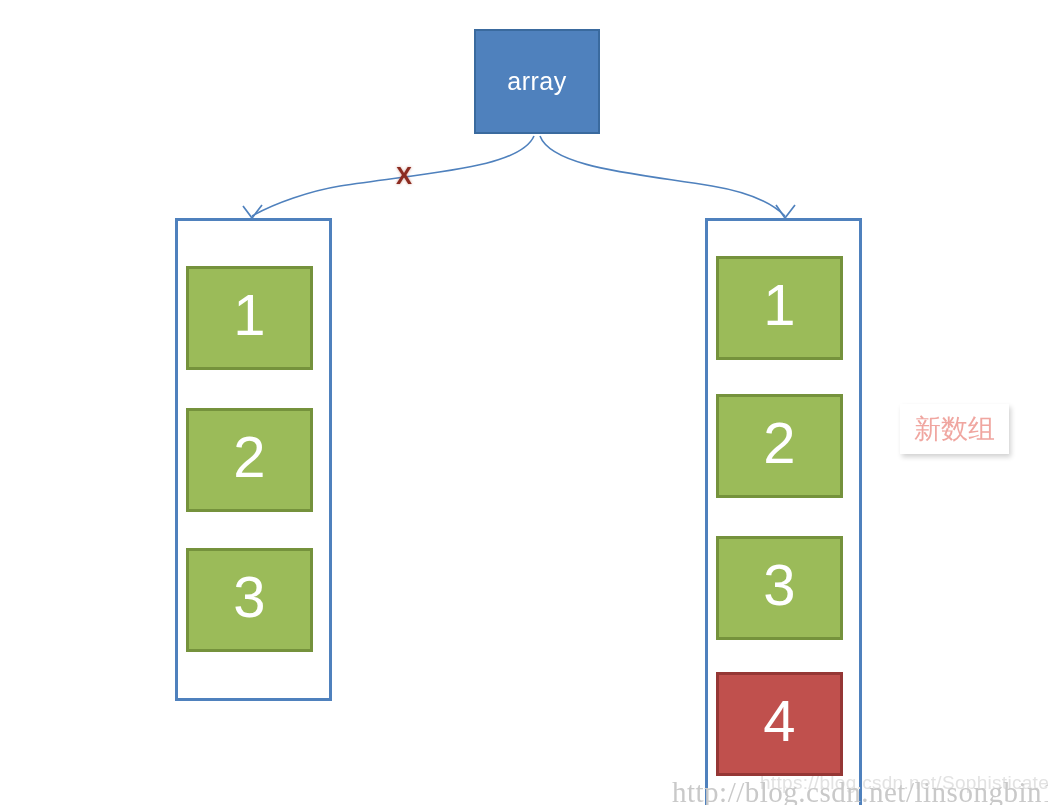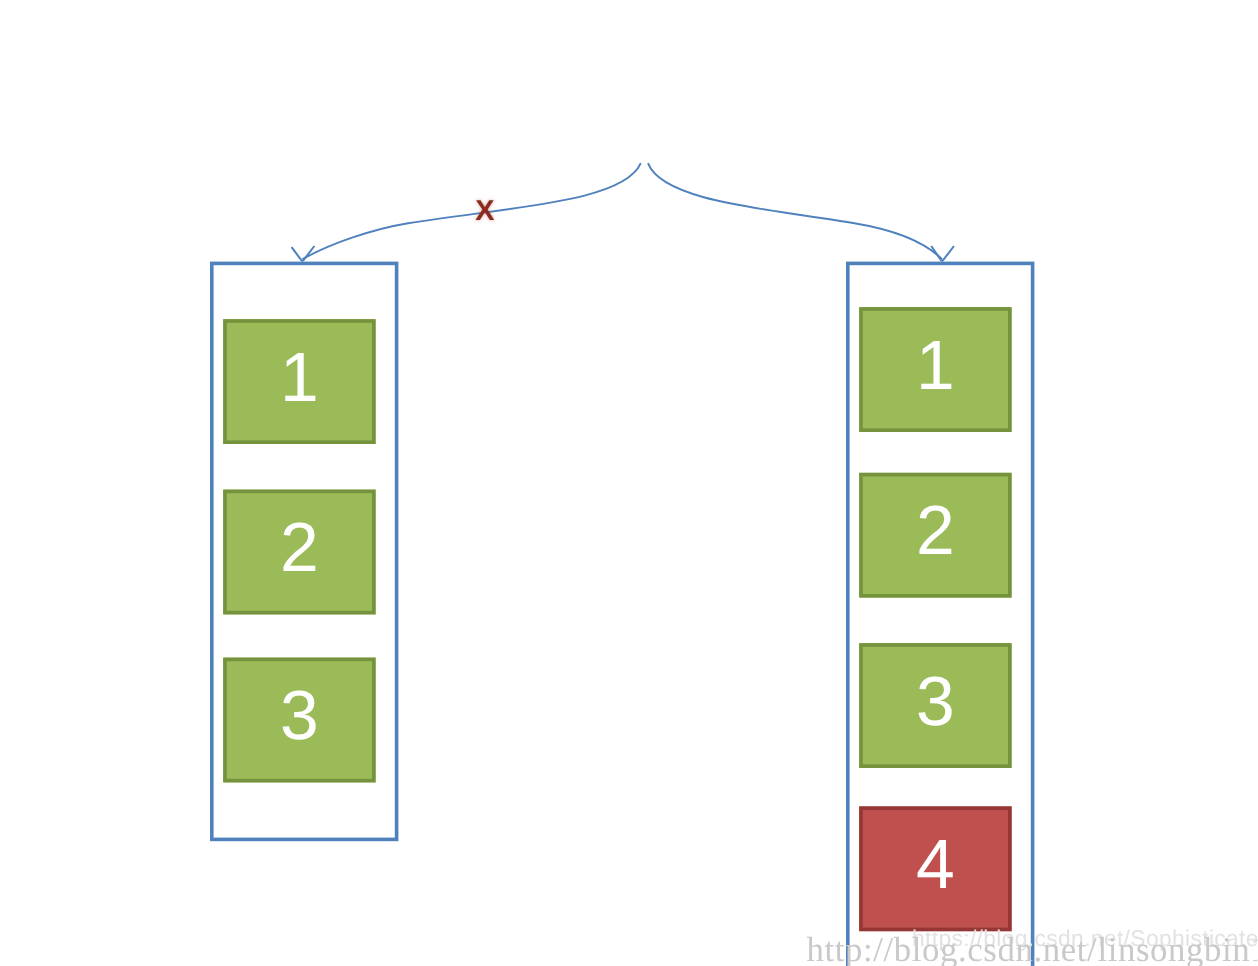--- a/index.html
+++ b/index.html
@@ -151,20 +151,23 @@
     color: #E2E2E2;
     font-family: "Liberation Sans", sans-serif;
     letter-spacing: 0.3px;
   }
 </style>
 </head>
 <body>
 
 <div id="canvas">
 
+  <div class="array-node">
+    <span>array</span>
+  </div>
 
   <svg class="connectors" viewBox="0 0 1048 805" xmlns="http://www.w3.org/2000/svg">
 
     <path d="M 534 136 C 520 168, 430 172, 340 186 C 310 191, 275 203, 252 216" fill="none" stroke="#4F81BD" stroke-width="1.6"></path>
     <path d="M 243 206 L 252 218 L 262 205" fill="none" stroke="#4F81BD" stroke-width="1.7"></path>
 
     <path d="M 540 136 C 552 168, 640 174, 712 186 C 748 192, 772 203, 785 216" fill="none" stroke="#4F81BD" stroke-width="1.6"></path>
     <path d="M 776 205 L 785 218 L 795 205" fill="none" stroke="#4F81BD" stroke-width="1.7"></path>
   </svg>
 
@@ -188,17 +191,18 @@
   <div class="cell green" id="cell-new-1">
     <span class="cell-num">2</span>
   </div>
   <div class="cell green" id="cell-new-2">
     <span class="cell-num">3</span>
   </div>
   <div class="cell red" id="cell-new-3">
     <span class="cell-num">4</span>
   </div>
 
+  <div class="side-label" id="label-new">新数组</div>
 
   <div class="watermark" id="watermark-sub">https://blog.csdn.net/Sophisticated</div>
   <div class="watermark" id="watermark-main">http://blog.csdn.net/linsongbin1</div>
 
 </div>
 
 </body></html>

